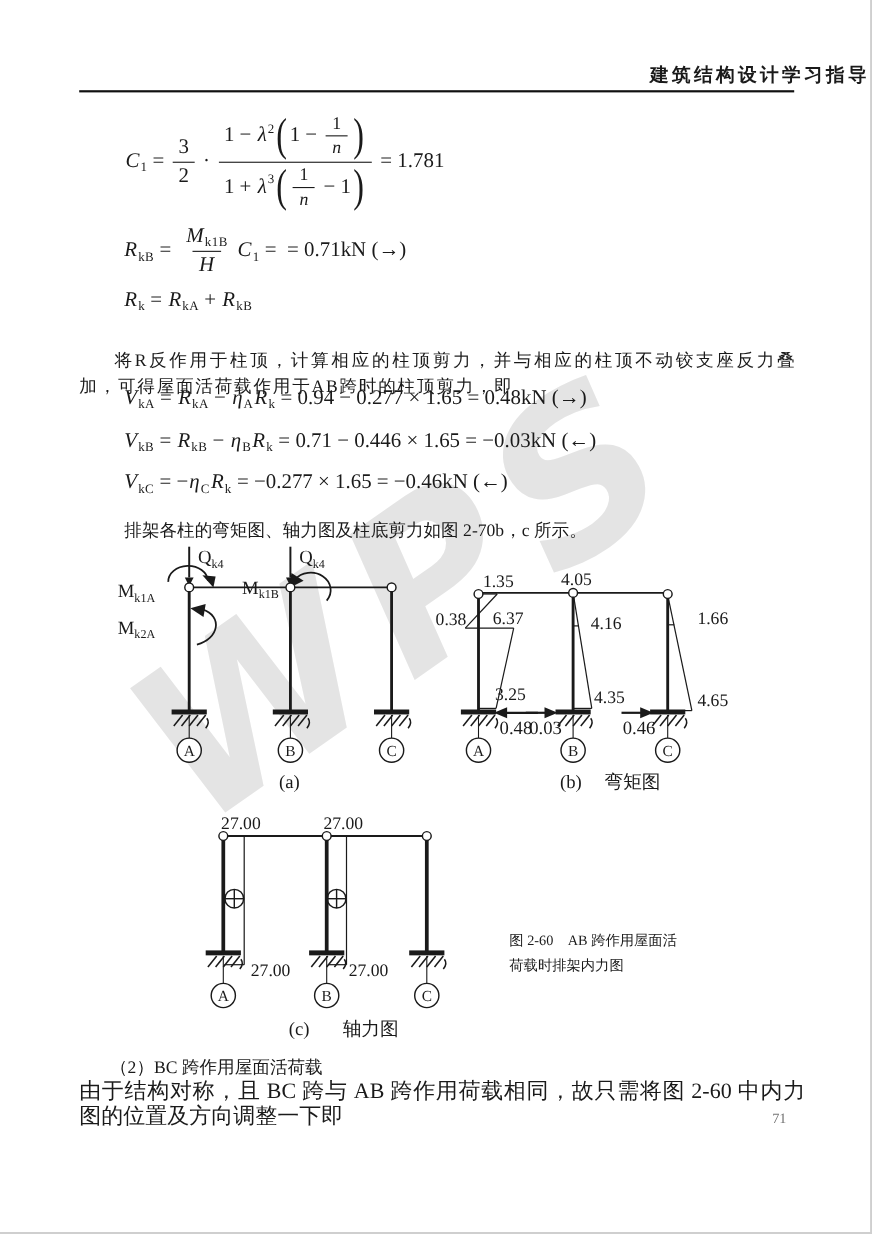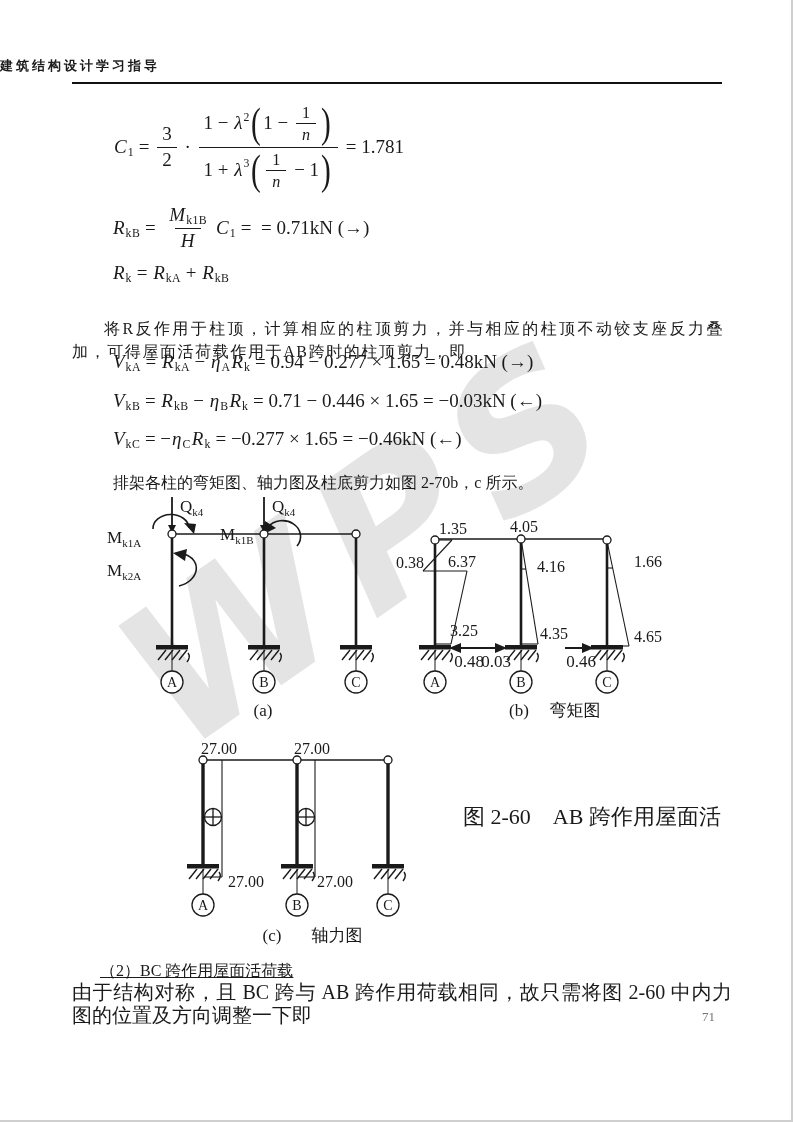--- a/index.html
+++ b/index.html
@@ -1,21 +1,21 @@
 <!DOCTYPE html>
 <html><head>
 <meta charset="utf-8">
 <style>
   html,body{margin:0;padding:0;}
   body{width:793px;height:1122px;background:#ffffff;position:relative;overflow:hidden;
        font-family:"Liberation Serif","DejaVu Serif",serif;color:#1a1a1a;}
   .page{position:absolute;inset:0;border-right:2px solid #cfcfcf;border-bottom:2px solid #cfcfcf;}
   .abs{position:absolute;}
   
-  .header-title{left:0;right:0;top:57px;text-align:left;font-size:13px;font-weight:600;letter-spacing:3px;}
+  .header-title{left:0;right:0;top:57px;text-align:right;font-size:17px;font-weight:600;letter-spacing:3px;}
   .header-rule{left:72px;width:650px;top:82px;border-top:2px solid #111;}
   
   .watermark{left:70px;top:350px;width:600px;height:380px;display:flex;align-items:center;justify-content:center;
              transform:rotate(-35deg);font-family:"DejaVu Sans",sans-serif;font-weight:bold;font-style:italic;
              font-size:195px;letter-spacing:18px;color:#e4e4e4;z-index:0;pointer-events:none;user-select:none;}
   .content{position:absolute;inset:0;z-index:1;}
   
   .formula{position:absolute;display:flex;align-items:center;font-size:19px;}
   .formula .mt{white-space:pre;}
   .mi{font-style:italic;padding:0 1px;}
@@ -25,22 +25,22 @@
   .fnum,.fden{display:inline-flex;align-items:center;justify-content:center;padding:1px 5px;line-height:1.2;}
   .fden{border-top:1.4px solid #1a1a1a;}
   .pgroup{display:inline-flex;align-items:center;}
   .pgroup .frac{font-size:0.85em;}
   .bp{font-size:2.2em;font-weight:300;line-height:0.85;transform:scaleX(0.7);}
   .pcontent{display:inline-flex;align-items:center;}
   
   .para{font-size:16px;line-height:23px;text-align:justify;}
   .p1{left:72px;top:301px;width:652px;text-indent:2em;letter-spacing:1.6px;}
   .p2{left:113px;top:455px;width:620px;}
-  .figcap{left:463px;top:805px;width:275px;font-size:22px;line-height:23px;}
-  .p3a{left:100px;top:959px;width:620px;font-size:16px;text-decoration:underline;}
+  .figcap{left:463px;top:843px;width:275px;font-size:13px;line-height:23px;}
+  .p3a{left:100px;top:959px;width:620px;font-size:16px;}
   .p3b{left:72px;top:981px;width:660px;font-size:20px;}
   .pagenum{left:702px;top:1009px;font-size:13px;color:#737373;}
   svg{position:absolute;overflow:visible;}
   svg text{font-family:"Liberation Serif","DejaVu Serif",serif;fill:#1a1a1a;}
   .ln{stroke:#1a1a1a;fill:none;}
 </style>
 </head>
 <body>
 
 <div class="page">
@@ -371,20 +371,21 @@
         <text x="312" y="754" font-size="16" text-anchor="middle">27.00</text>
         <text x="246" y="887" font-size="16" text-anchor="middle">27.00</text>
         <text x="335" y="887" font-size="16" text-anchor="middle">27.00</text>
         <text x="272" y="941" font-size="17" text-anchor="middle">(c)</text>
         <text x="337" y="941" font-size="17" text-anchor="middle">轴力图</text>
       </g>
     </svg>
 
     <div class="abs figcap">
       <div>图 2-60　AB 跨作用屋面活</div>
+      <div>荷载时排架内力图</div>
     </div>
 
     <div class="abs para p3a">（2）BC 跨作用屋面活荷载</div>
     <div class="abs para p3b">由于结构对称，且 BC 跨与 AB 跨作用荷载相同，故只需将图 2-60 中内力图的位置及方向调整一下即</div>
 
     <div class="abs pagenum">71</div>
   </div>
 </div>
 
 </body></html>

